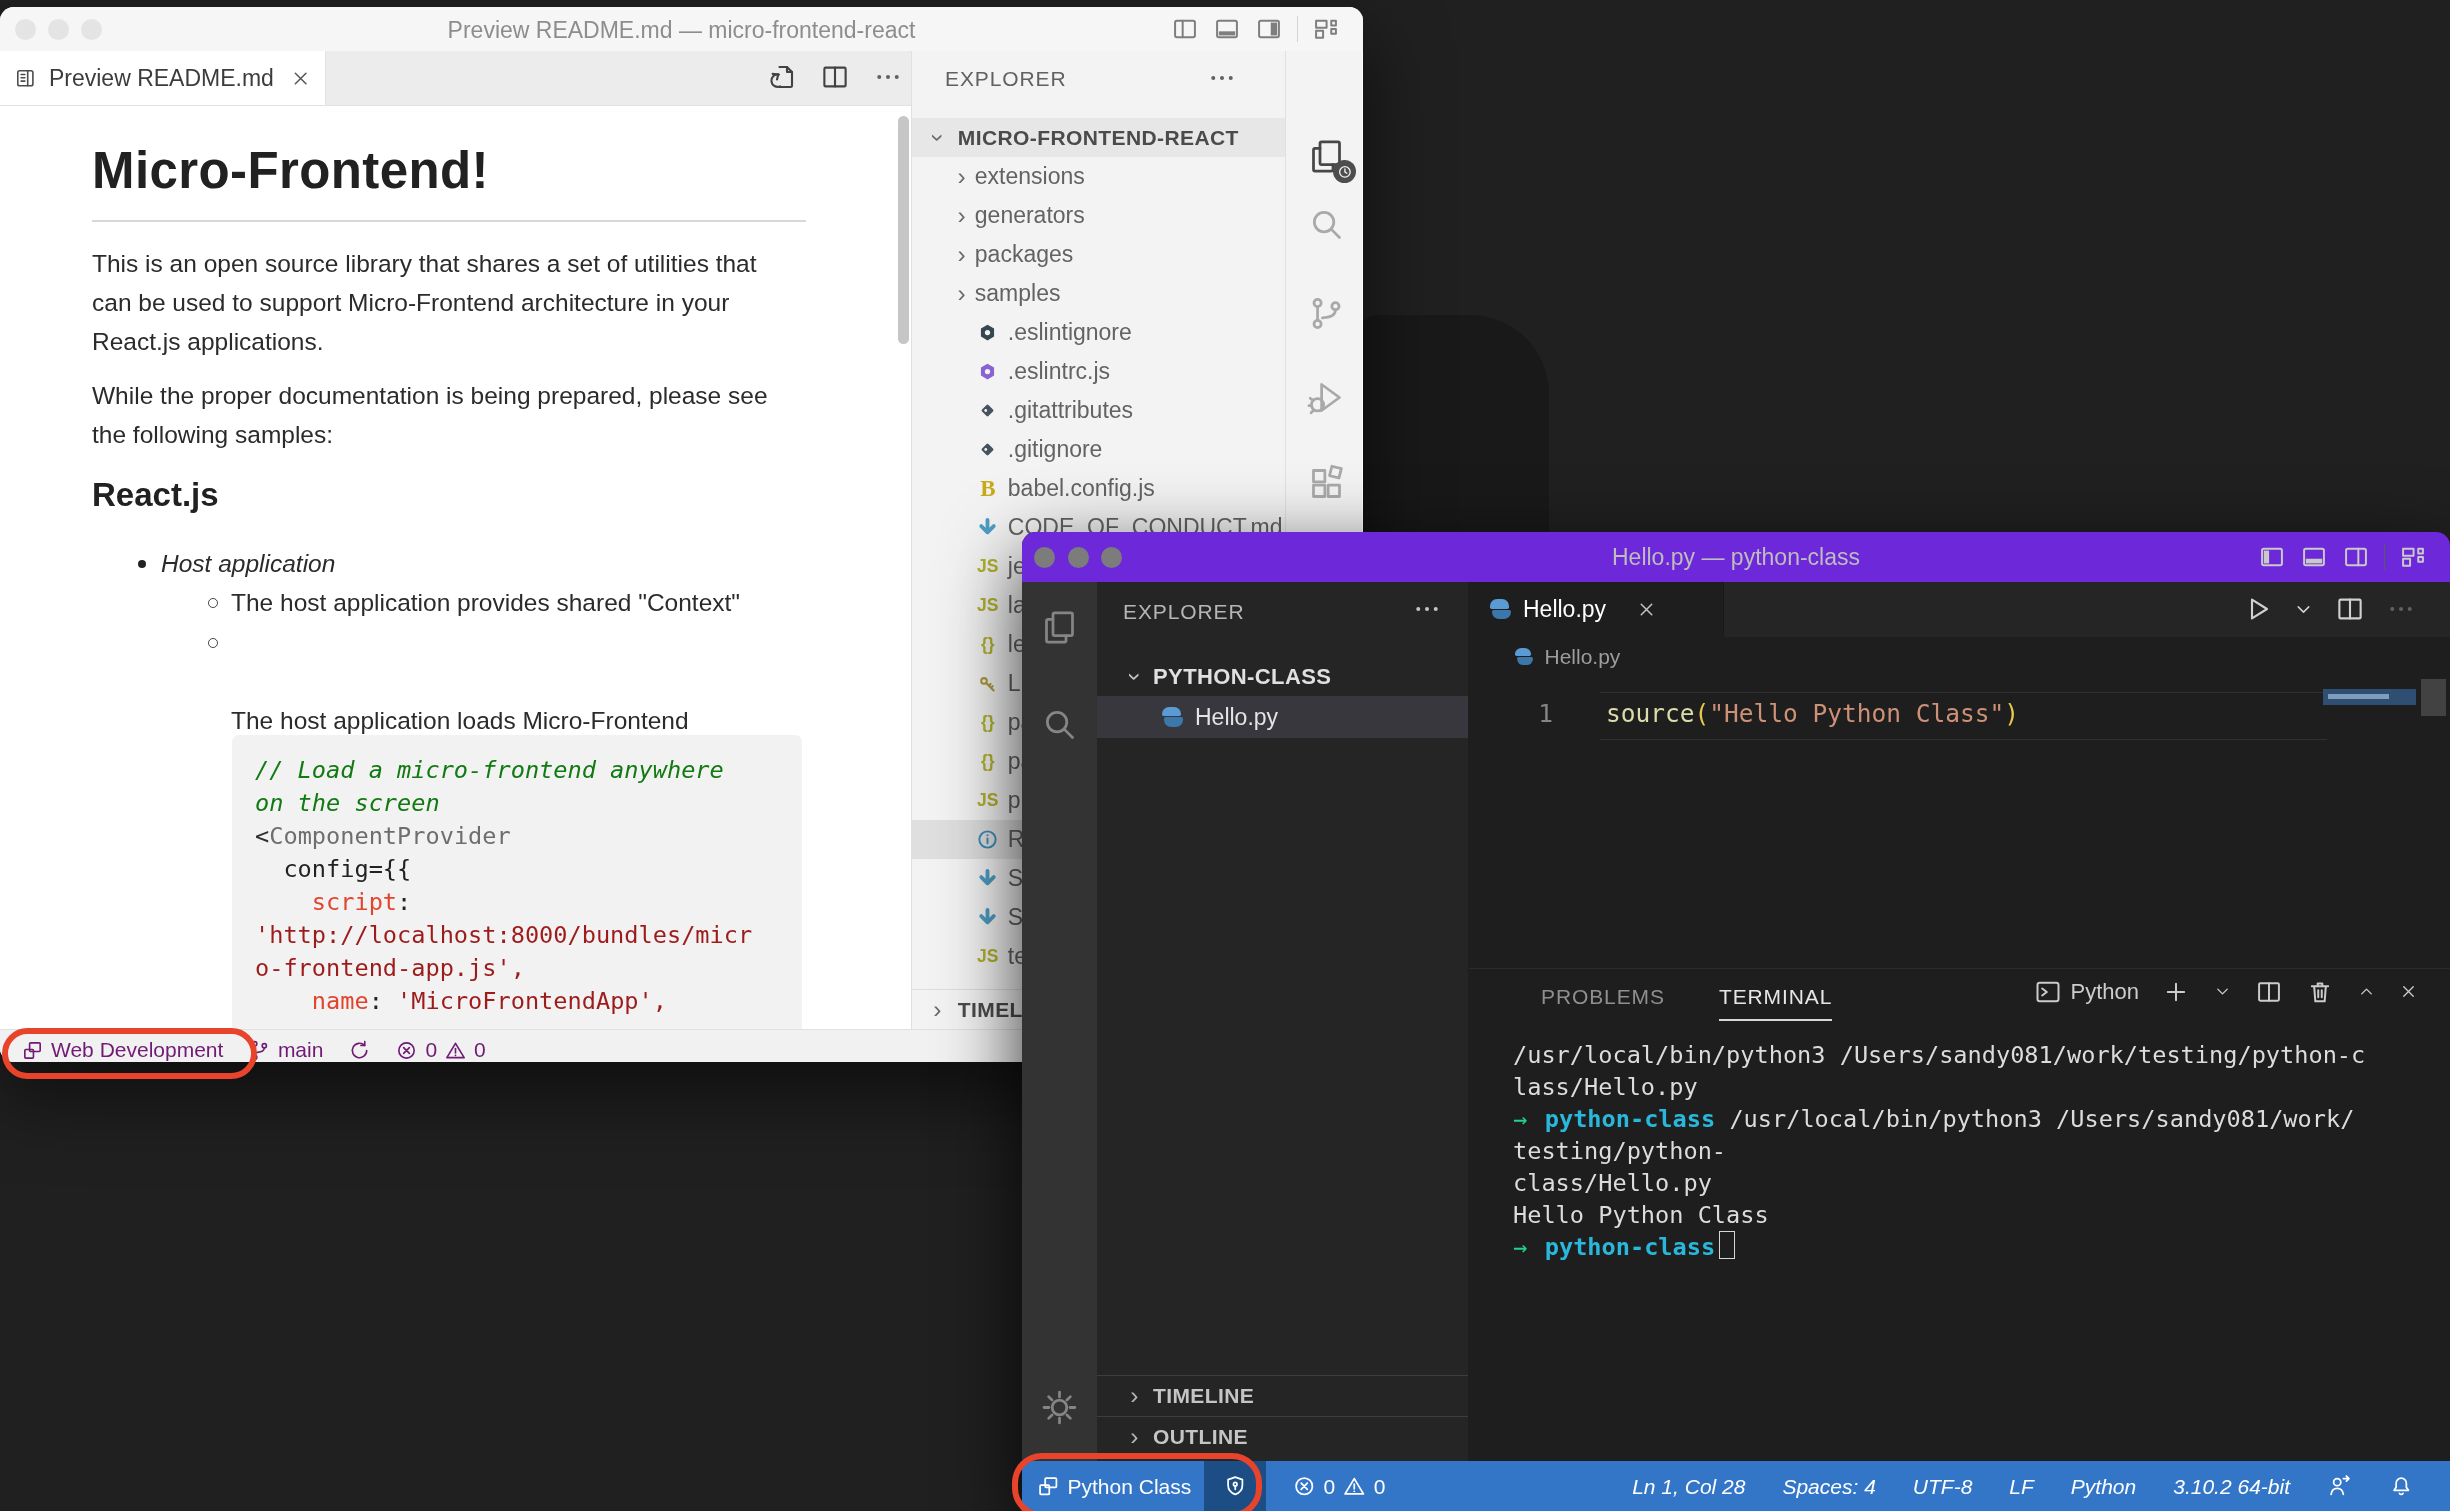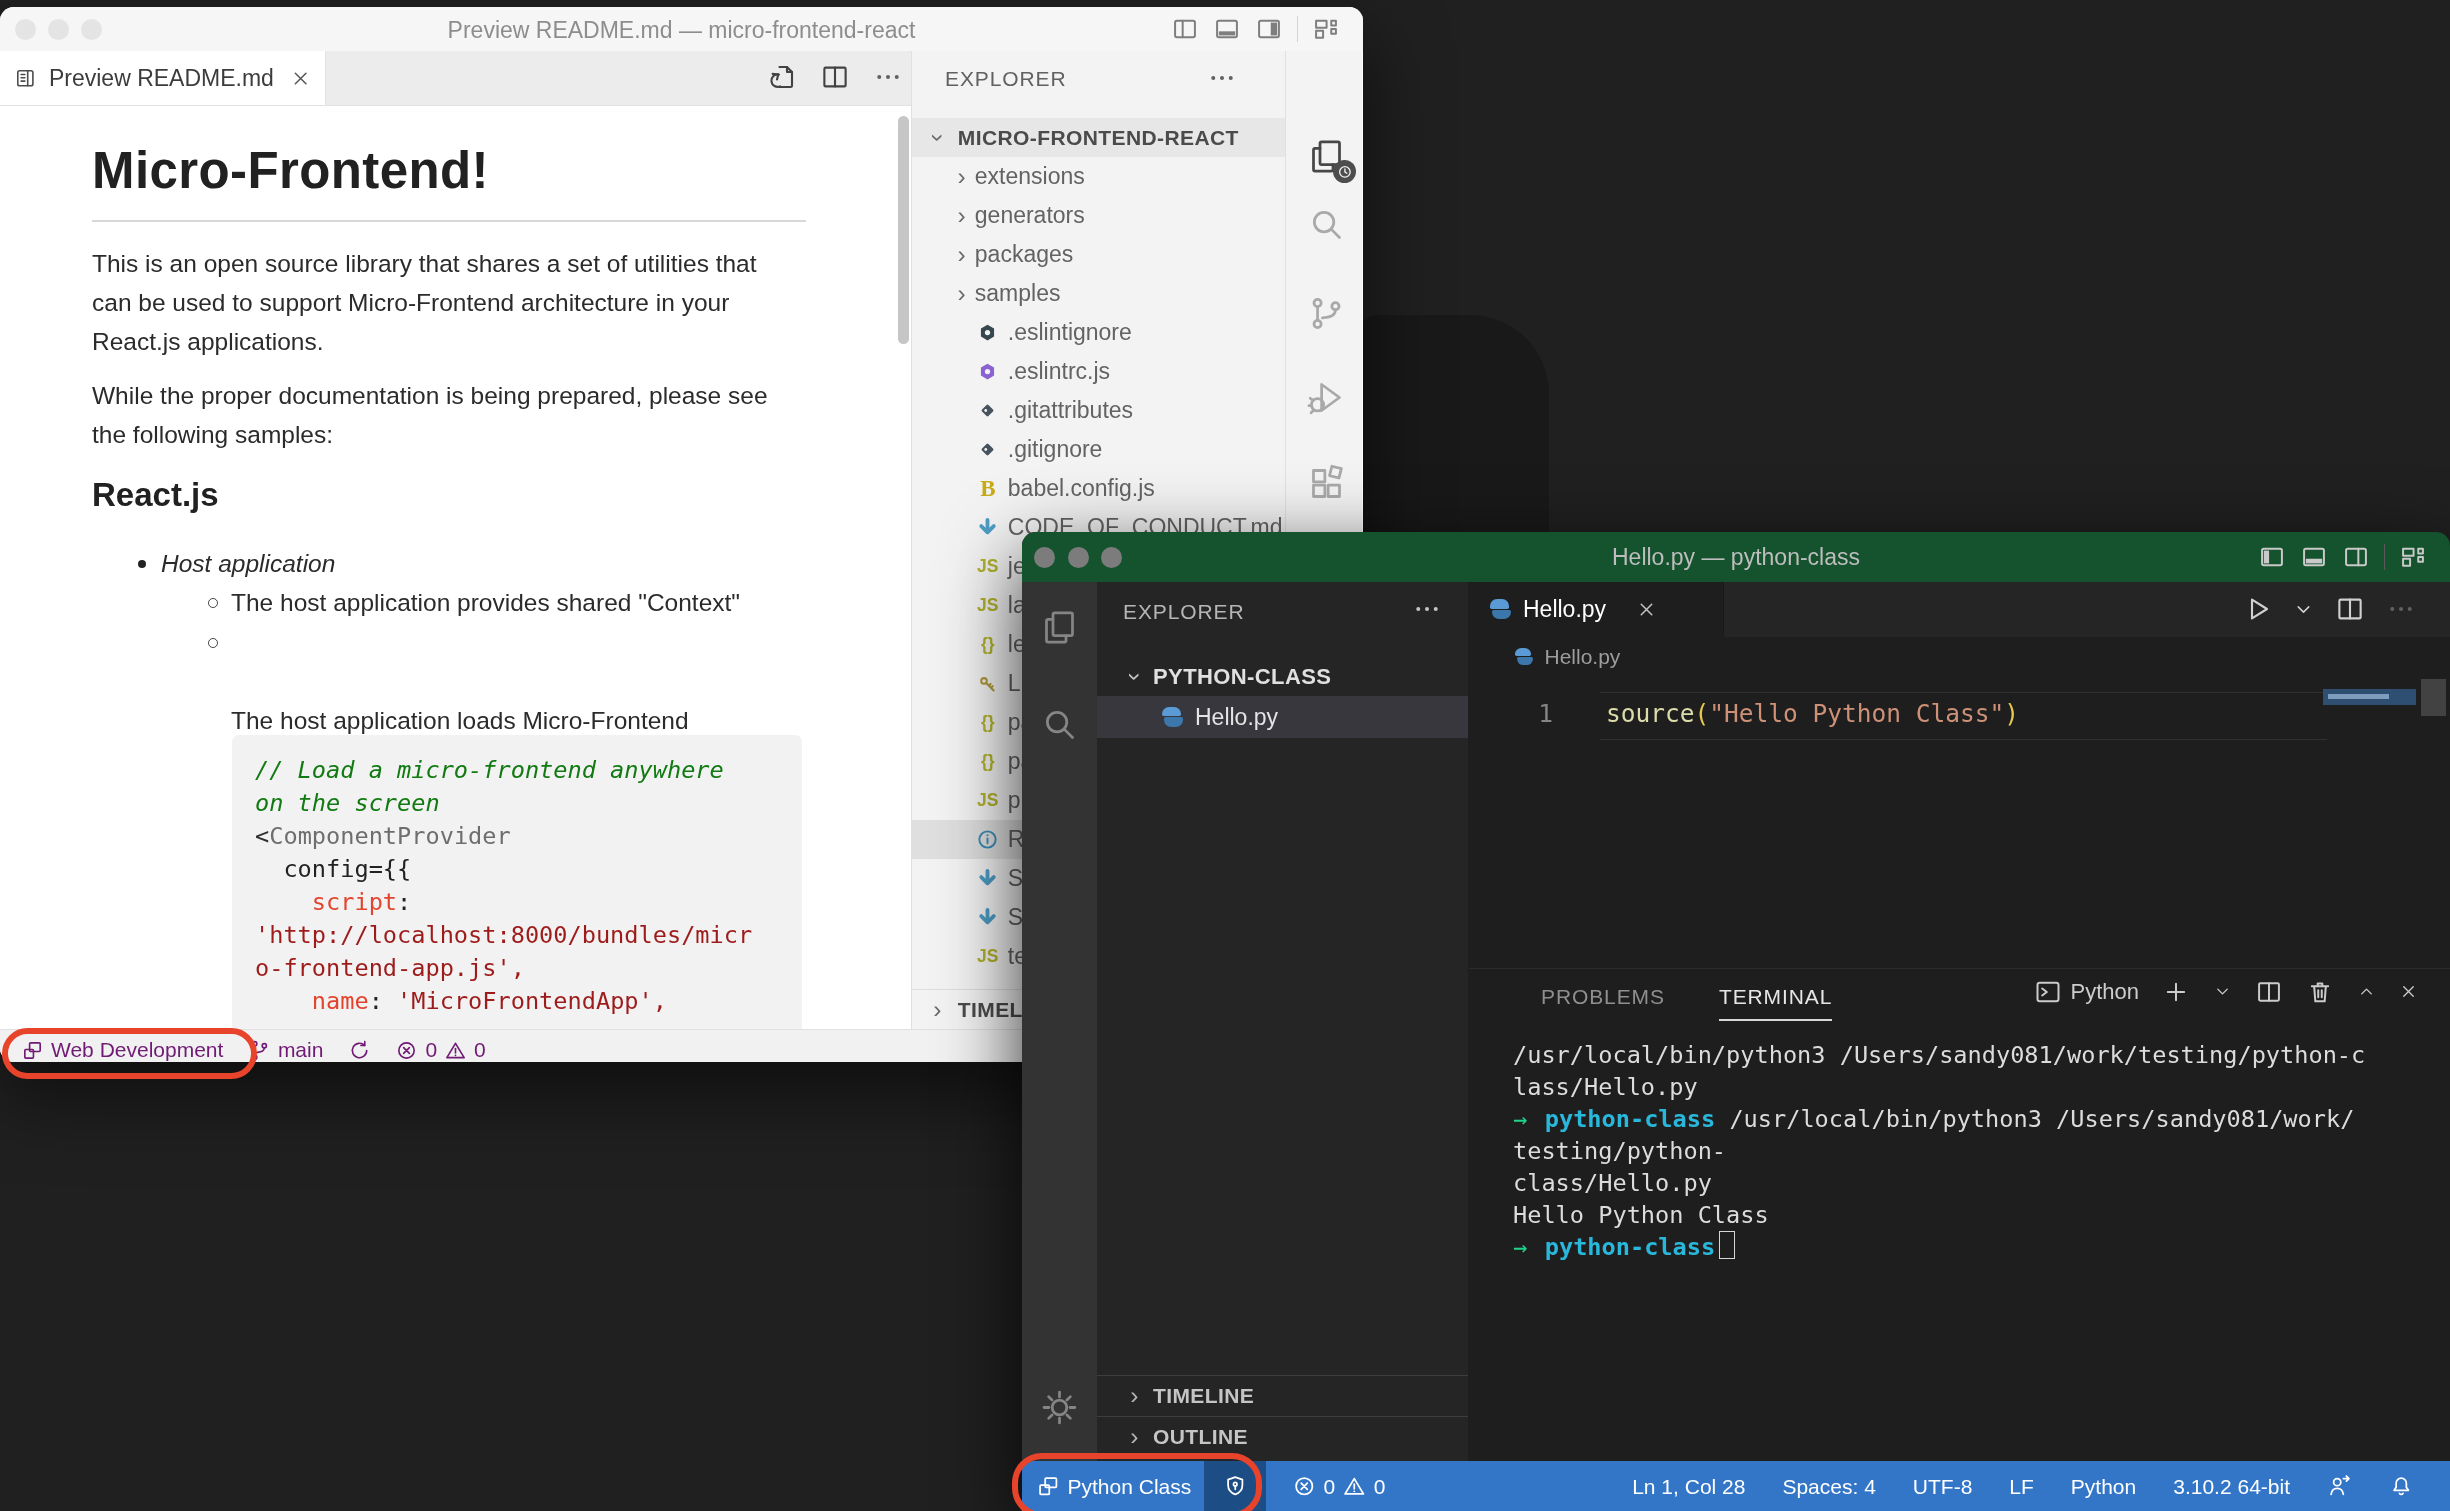--- a/index.html
+++ b/index.html
@@ -115,21 +115,21 @@
   #lw-status{left:0;top:1022px;width:1363px;height:40px;background:#f1f1f1;border-top:0.9px solid #e0e0e0;
              display:flex;align-items:center;font-size:21px;color:#701a75;}
   .st-item{display:flex;align-items:center;gap:7px;white-space:nowrap;}
   #lw-status .st-item{margin-left:24.5px;}
   #lw-status .st-item:first-child{margin-left:21px;}
   .st-ico{width:23px;height:23px;}
 
   
   #win-dark{left:1022px;top:532px;width:1428px;height:980px;background:#1e1e1e;border-radius:14px 14px 0 0;
             overflow:hidden;box-shadow:0 26px 79px rgba(0,0,0,.8);color:#cfcfcf;}
-  #dw-titlebar{left:0;top:0;width:100%;height:50px;background:#14532d;}
+  #dw-titlebar{left:0;top:0;width:100%;height:50px;background:#6d28d9;}
   #dw-titlebar .tl{background:#7c7c7c;top:15px;}
   #dw-title{width:100%;text-align:center;top:12.3px;font-size:23px;color:#bdbdbd;}
   #dw-titlebar .layout-icons{right:23px;top:10.5px;color:#c9c9c9;}
 
   #dw-activity{left:0;top:50px;width:75px;height:879px;background:#333333;}
   #dw-activity .act-ico{left:18.4px;color:#858585;}
   #dw-act-files{top:26px;color:#ffffff;}
   #dw-act-search{top:123px;}
   #dw-act-gear{top:806px;}
 
@@ -192,21 +192,21 @@
   .t-cmd{color:#29b8db;font-weight:700;}
   .t-cursor{display:none;}
   .t-line.cursor .t-cursor{display:inline-block;width:14px;height:26px;border:1.8px solid #d6d6d6;vertical-align:-4.4px;margin-left:3.5px;}
 
   #dw-status{left:0;top:929px;width:100%;height:51px;background:#3376c8;display:flex;align-items:center;
              color:#fff;font-size:21px;}
   #dw-status .st-ico{width:24.5px;height:24.5px;}
   #dw-status .st-item{margin-left:26px;}
   #ds-workspace{margin-left:14px !important;}
   #ds-shield{height:51px;padding:0 19px;background:#1c4d85;display:flex;align-items:center;margin-left:12.3px;}
-  #ds-right{margin-left:auto;display:flex;align-items:flex-end;}
+  #ds-right{margin-left:auto;display:flex;align-items:flex-end;font-style:italic;}
   #ds-right .st-item{margin-left:0;margin-right:37px;}
 
   
   .annot{border:6.1px solid #e8432b;border-radius:30px;background:transparent;}
   #annot-light{left:1.8px;top:1028px;width:243px;height:39px;}
   #annot-dark{left:1012px;top:1453px;width:238px;height:53px;}
 </style>
 </head>
 <body>
 

